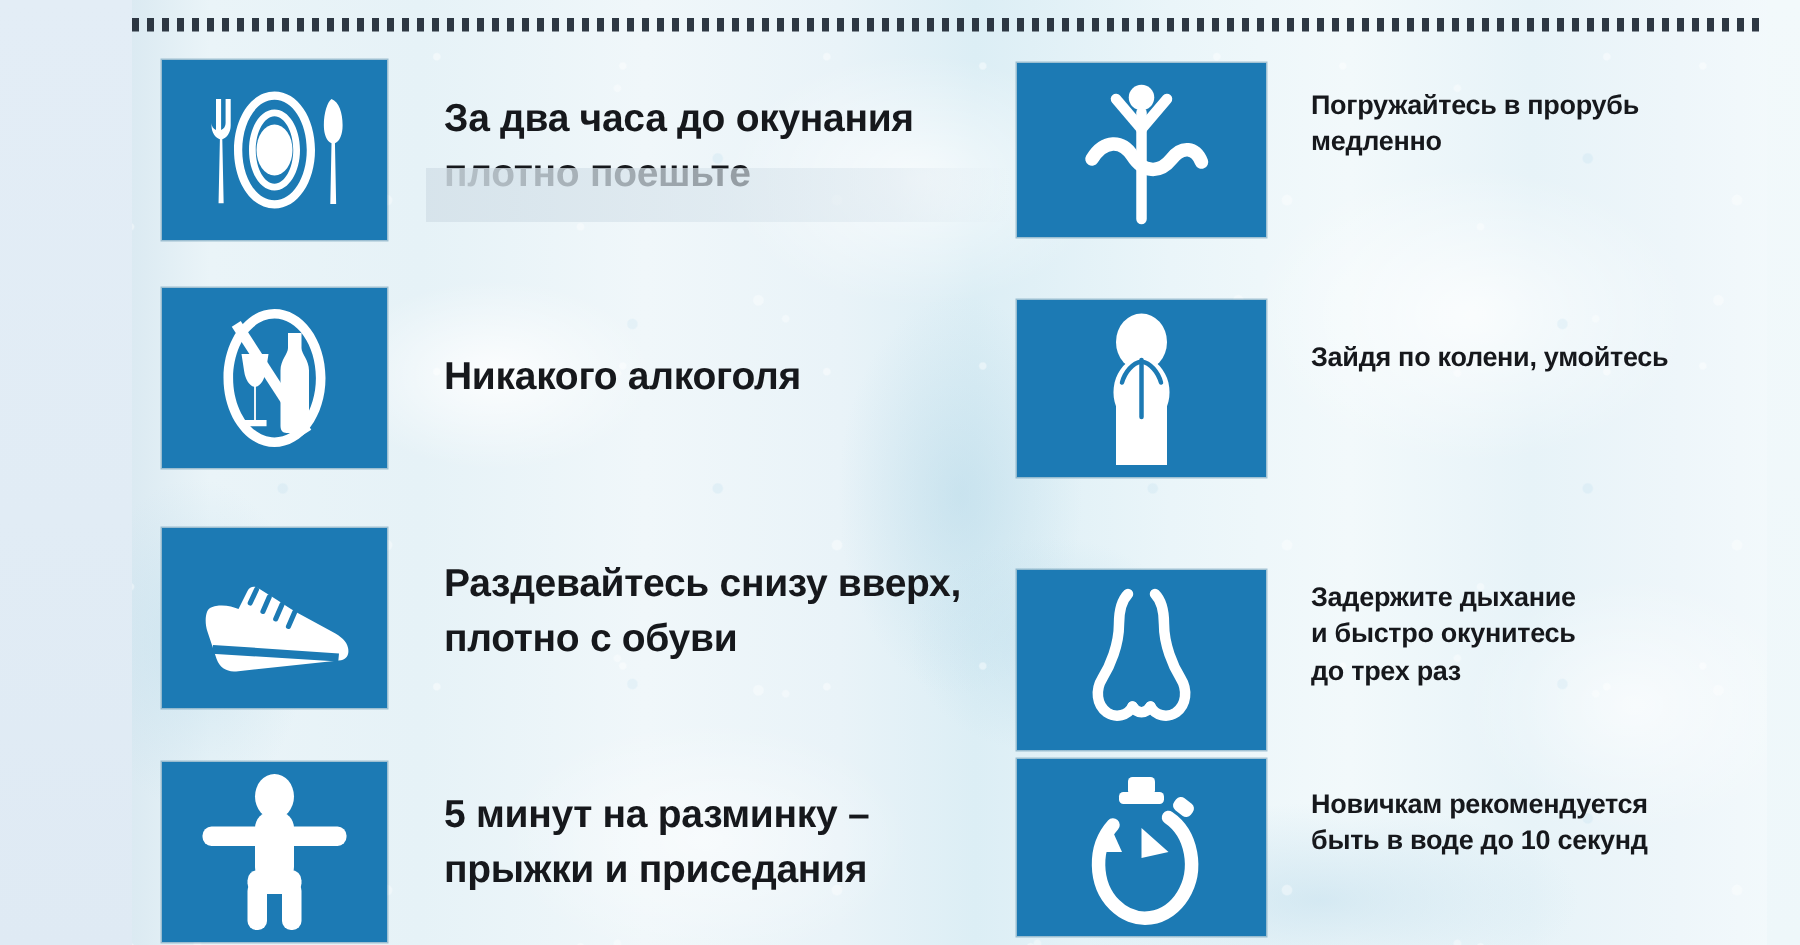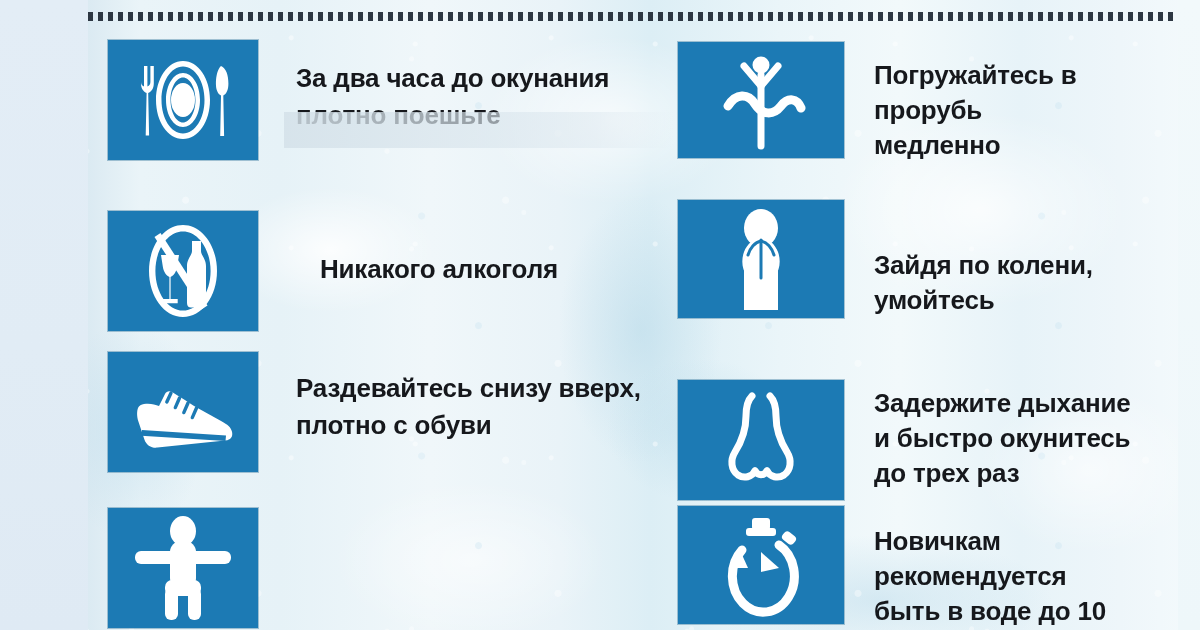--- a/index.html
+++ b/index.html
@@ -131,21 +131,21 @@
   .caption {
     font-family: "Liberation Sans", sans-serif;
     font-weight: bold;
     color: #16181c;
     letter-spacing: -0.2px;
     white-space: pre-line;
   }
 
   
   .item-l1 { left: 0;   top: 40px;  }
-  .item-l2 { left: 0;   top: 211px; gap: 24px; }
+  .item-l2 { left: 0;   top: 192px; }
   .item-l3 { left: 0;   top: 352px; }
   .item-l4 { left: 0;   top: 508px; }
   .col-left .tile { width: 150px; height: 120px; }
   .col-left .caption {
     margin-left: 38px;
     font-size: 26px;
     line-height: 1.42;
   }
   .item-l1 .caption { margin-top: 20px; }
   .item-l2 .caption { margin-top: 40px; }
@@ -166,25 +166,25 @@
   .item-r1 { left: 0;  top: 42px;  }
   .item-r2 { left: 0;  top: 200px; }
   .item-r3 { left: 0;  top: 348px; margin-top: 32px; }
   .item-r4 { left: 0;  top: 506px; }
   .col-right .tile { width: 166px; height: 116px; }
   .item-r2 .tile { height: 118px; }
   .item-r3 .tile { height: 120px; }
   .item-r4 .tile { height: 118px; }
   .col-right .caption {
     margin-left: 30px;
-    font-size: 26px;
+    font-size: 18px;
     line-height: 1.35;
   }
   .item-r1 .caption { margin-top: 16px; }
-  .item-r2 .caption { margin-top: 48px; }
+  .item-r2 .caption { margin-top: 26px; }
   .item-r3 .caption { margin-top: 6px; }
   .item-r4 .caption { margin-top: 18px; }
 </style>
 </head>
 <body>
 
 <div id="poster">
 
   <div class="bg-base"></div>
   <div class="bg-frost"></div>
@@ -277,20 +277,22 @@
 
             <rect x="27" y="43" width="96" height="13" rx="6"></rect>
 
             <rect x="57" y="72" width="36" height="16" rx="7"></rect>
 
             <rect x="57" y="80" width="13" height="32" rx="6"></rect>
             <rect x="80" y="80" width="13" height="32" rx="6"></rect>
           </g>
         </svg>
       </div>
+      <div class="caption">5 минут на разминку –
+прыжки и приседания</div>
     </div>
   </div>
 
   <div class="col col-right">
 
     <div class="item item-r1">
       <div class="tile">
         <svg viewBox="0 0 166 116">
           <g fill="none" stroke="#ffffff" stroke-linecap="round" stroke-linejoin="round">
 

